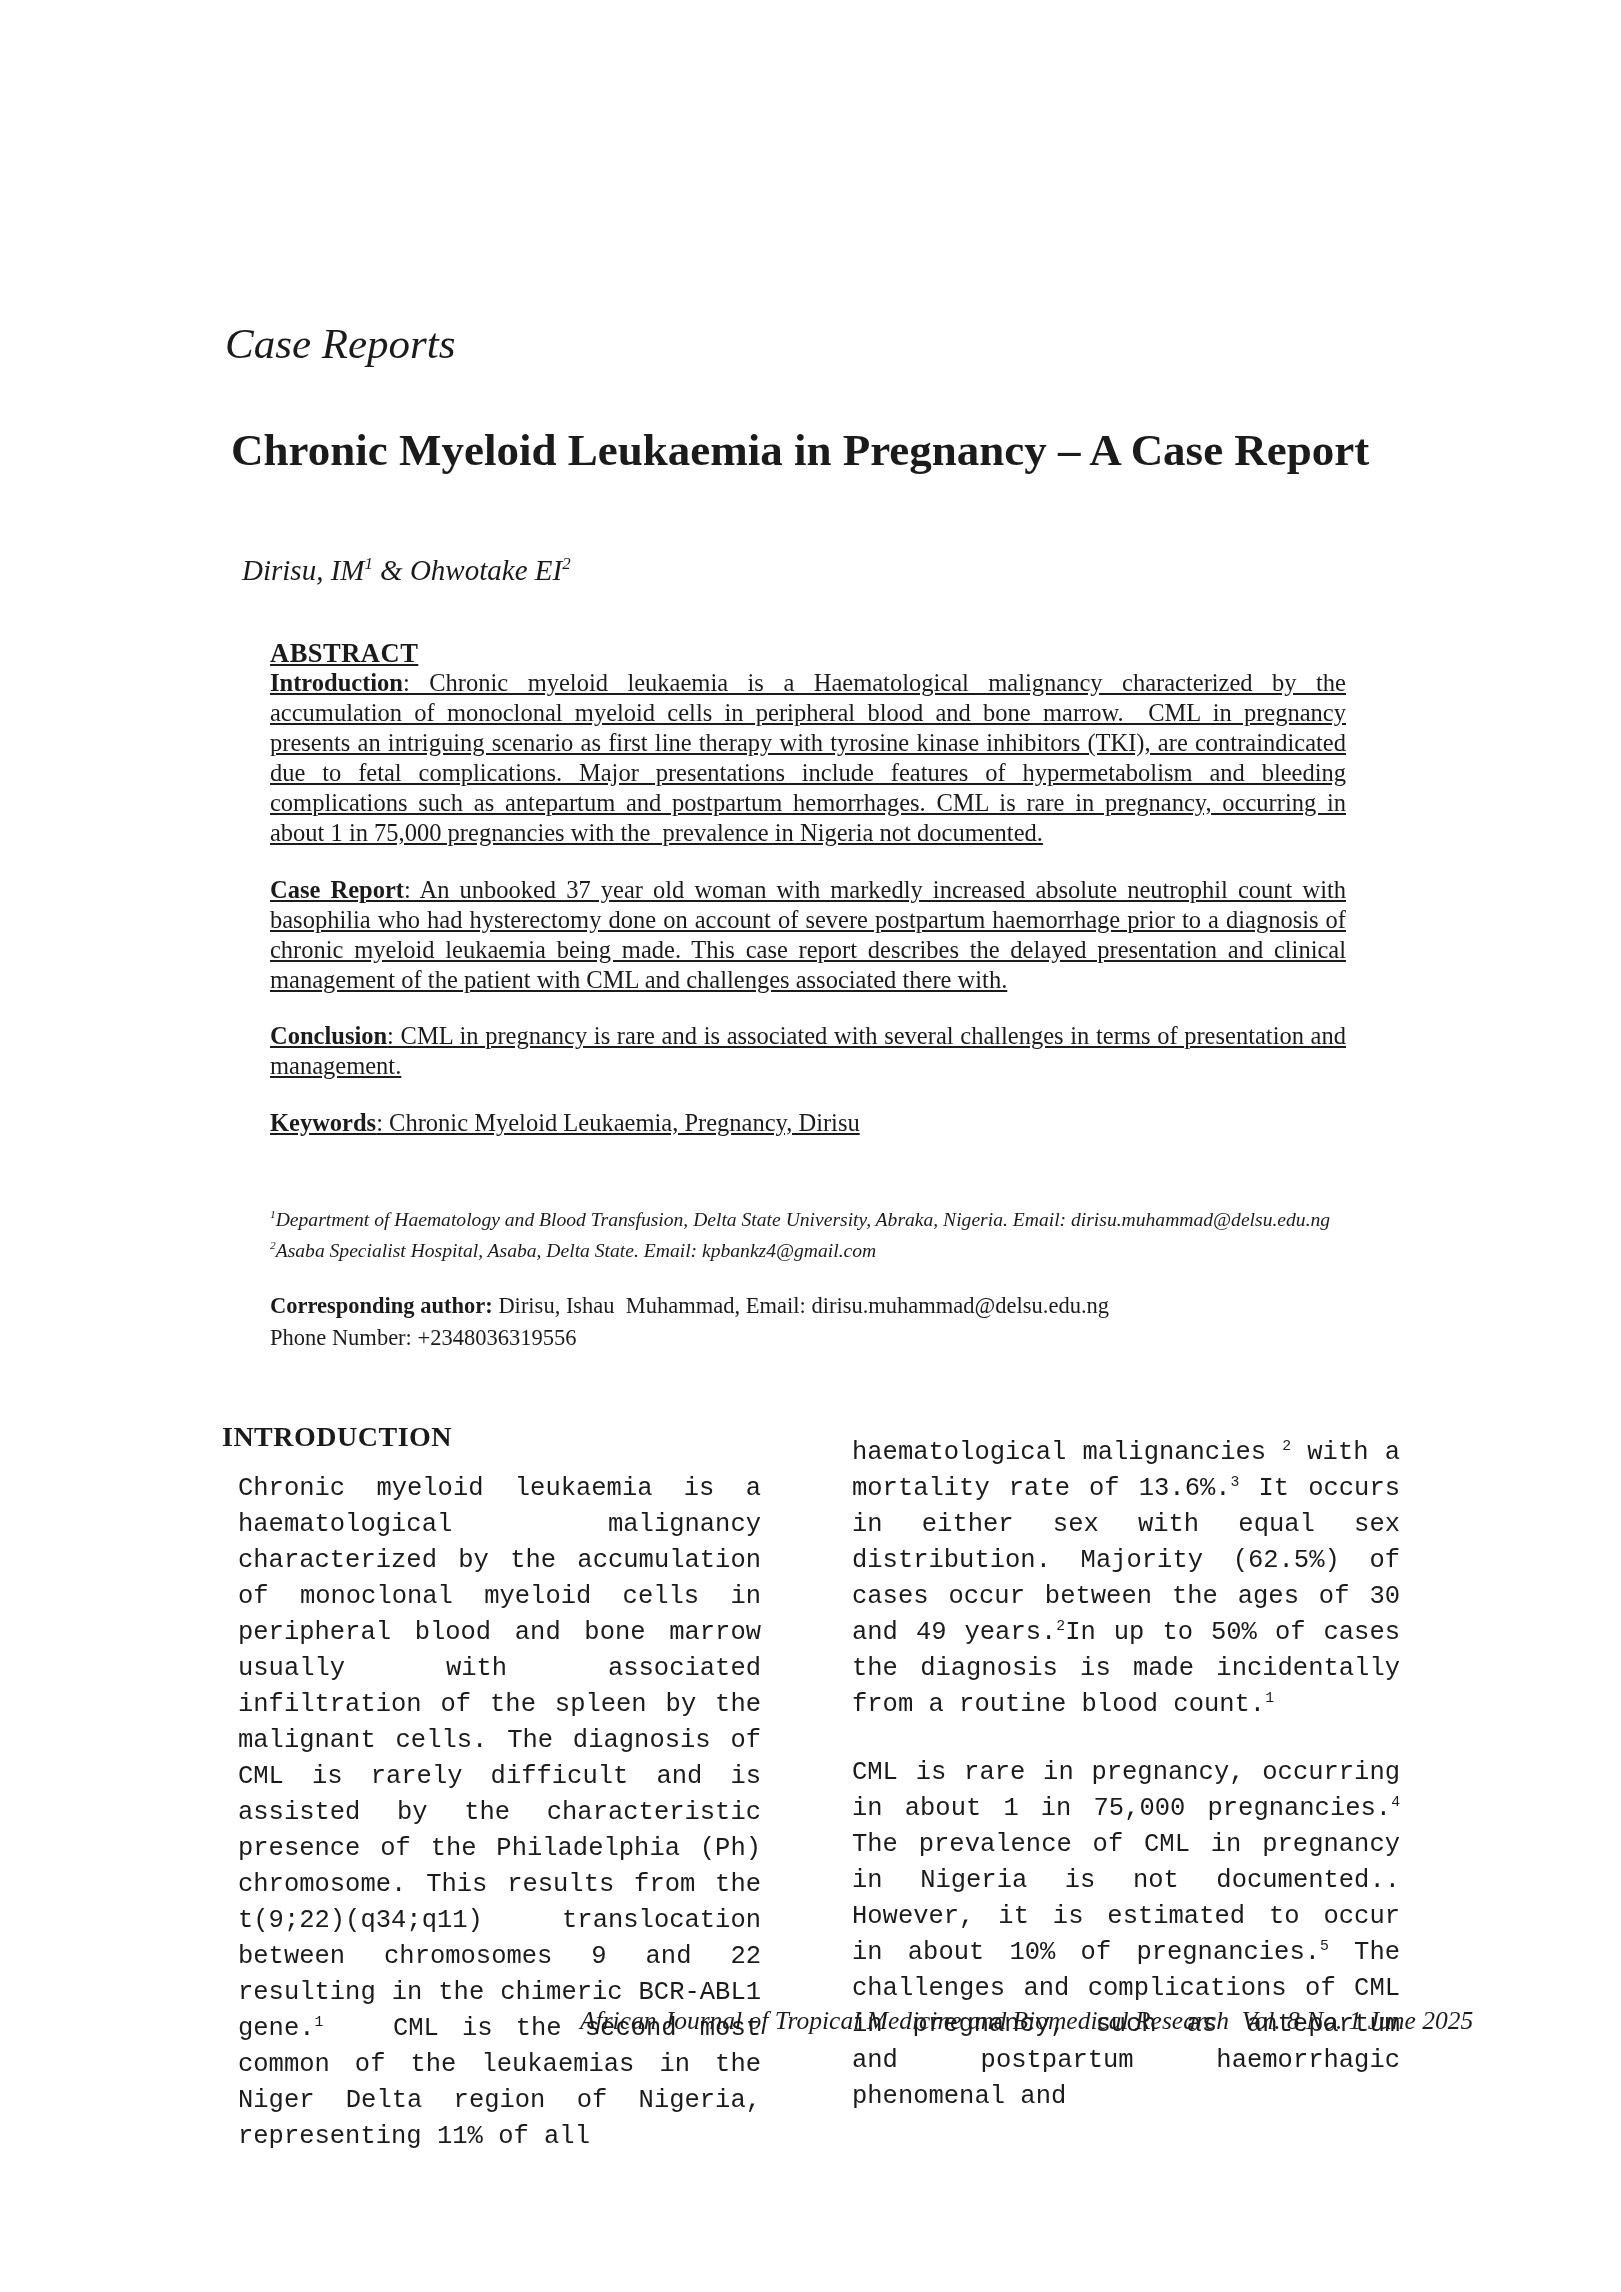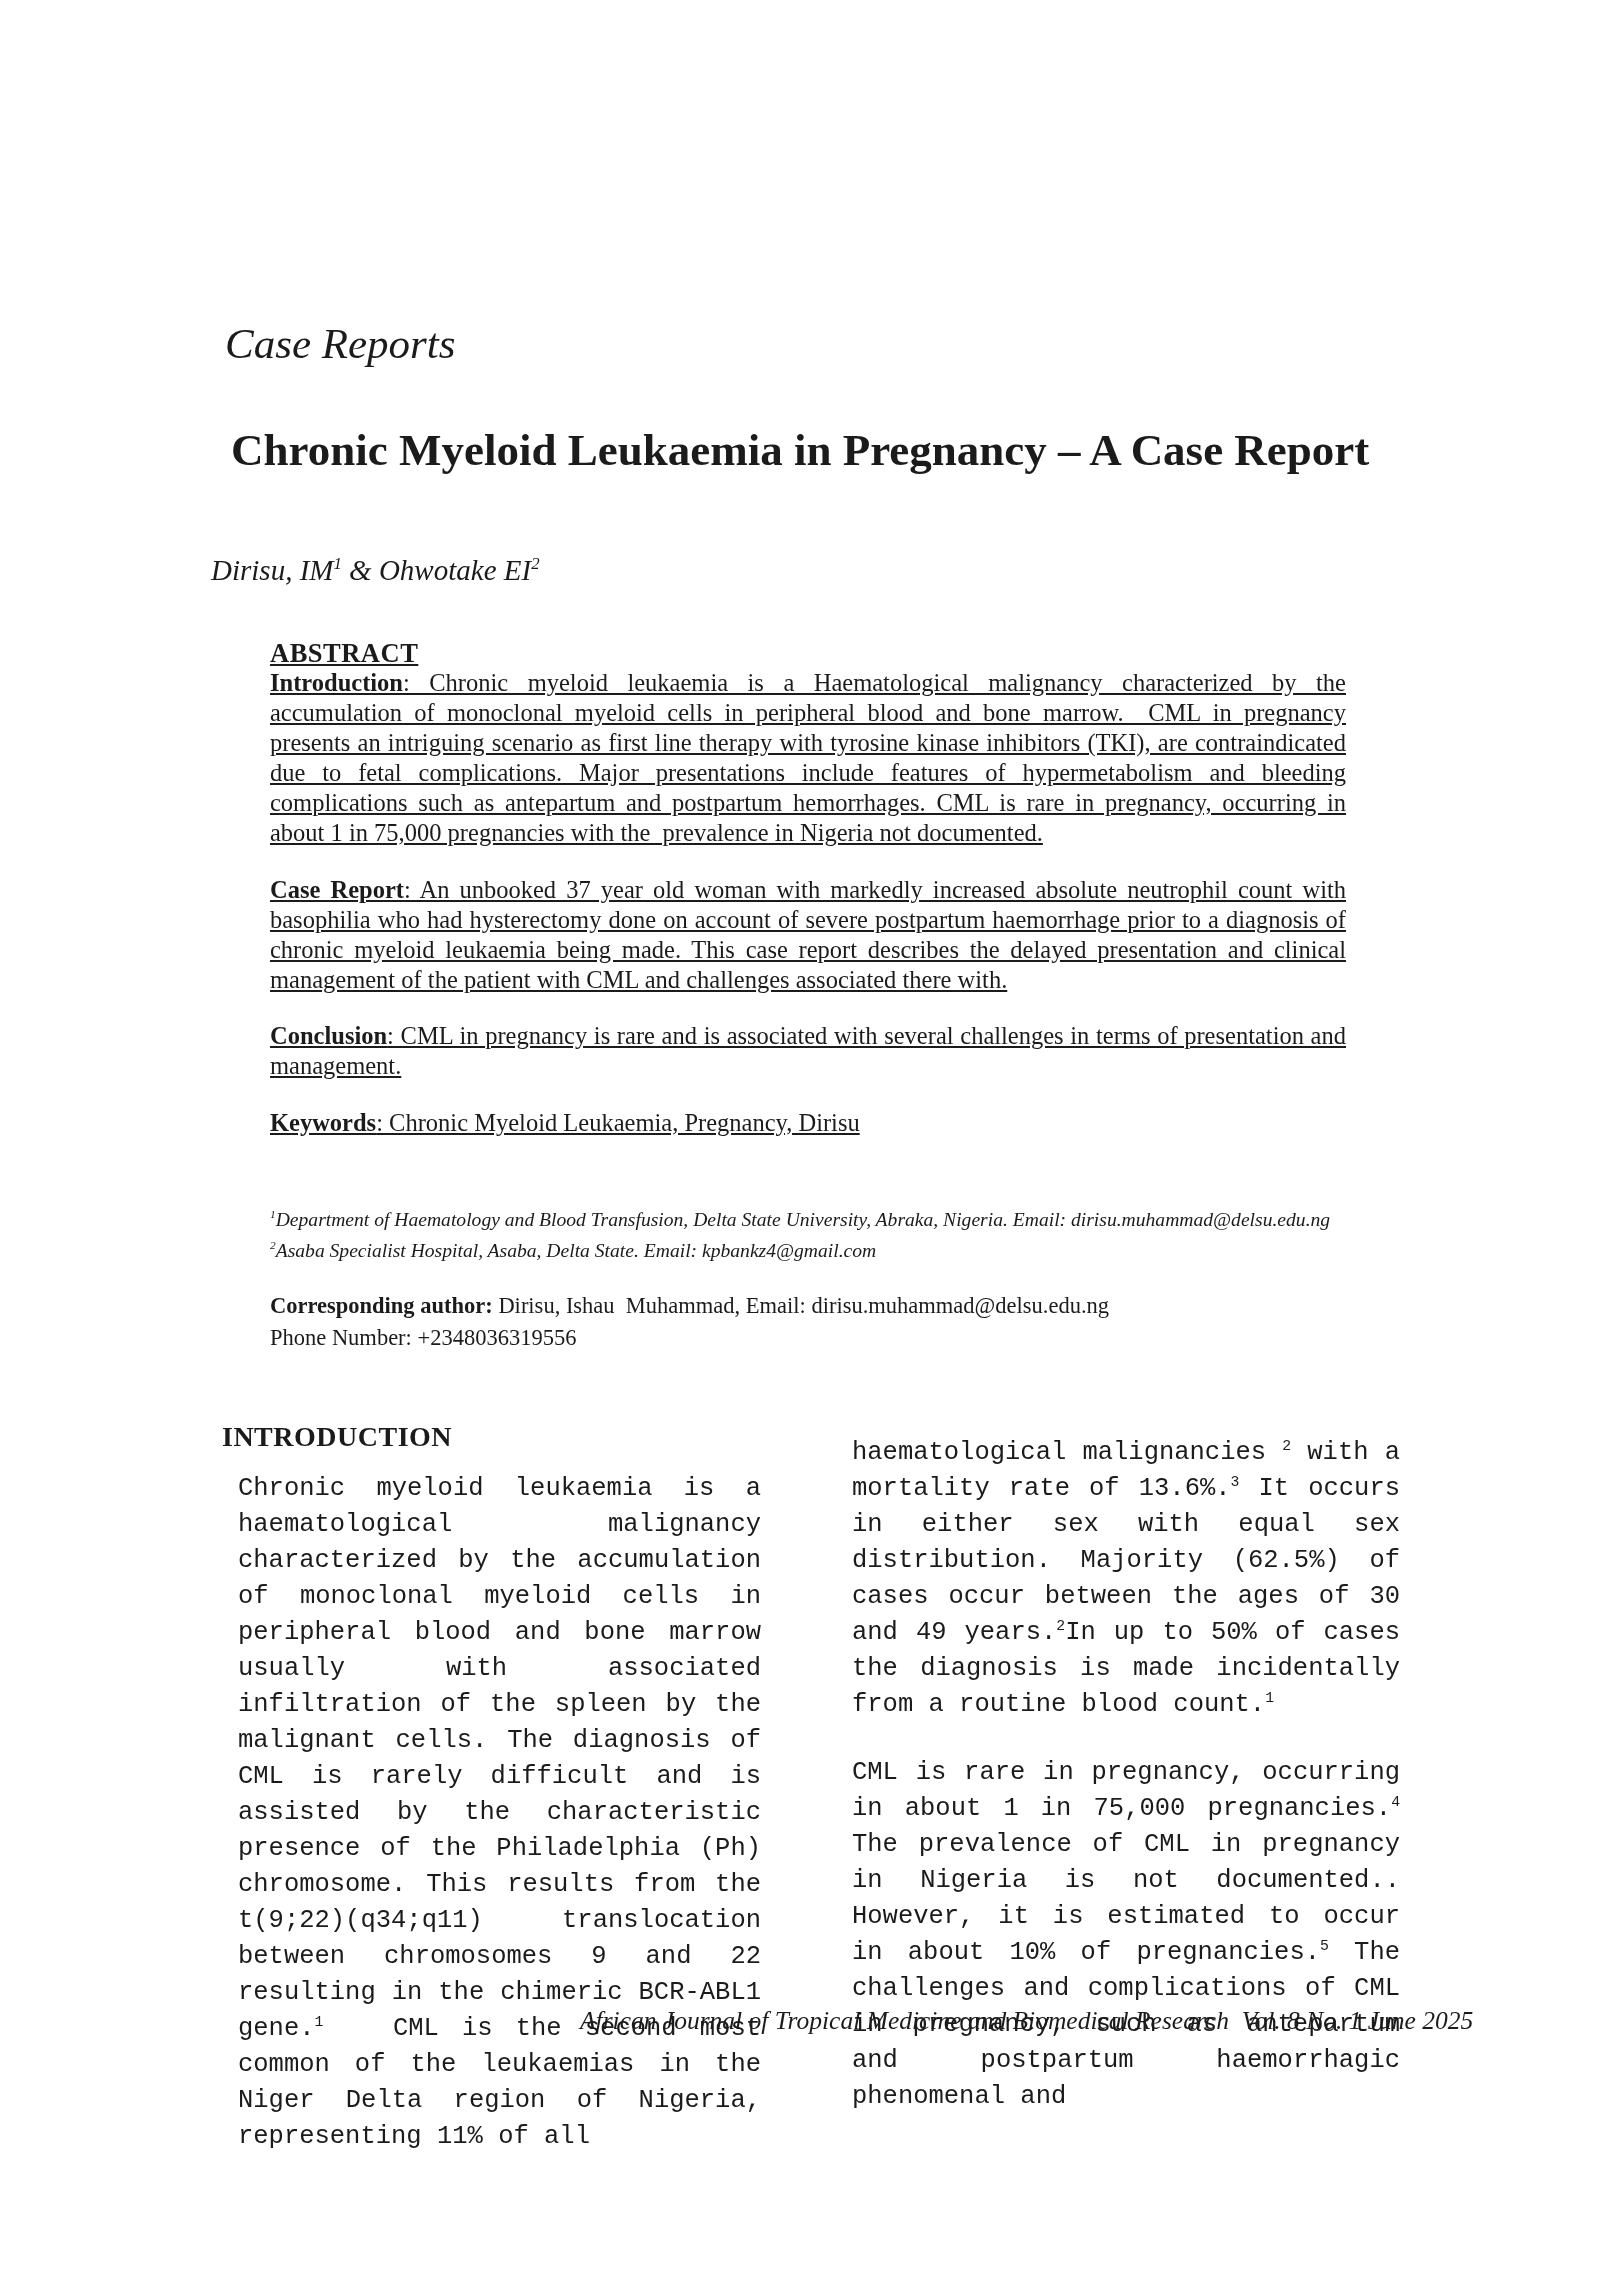--- a/index.html
+++ b/index.html
@@ -25,21 +25,21 @@
     left:223px; top:408px;
     width:1196px;
     margin:8px;
     font-weight:bold;
     font-size:45px;
     line-height:69px;
     text-align:justify;
   }
   .authors{
     position:absolute;
-    left:211px; top:553px;
+    left:242px; top:553px;
     font-style:italic;
     font-size:29px;
     line-height:35px;
   }
   sup{
     font-size:58%;
     vertical-align:super;
     line-height:0;
   }
   .abstract{

